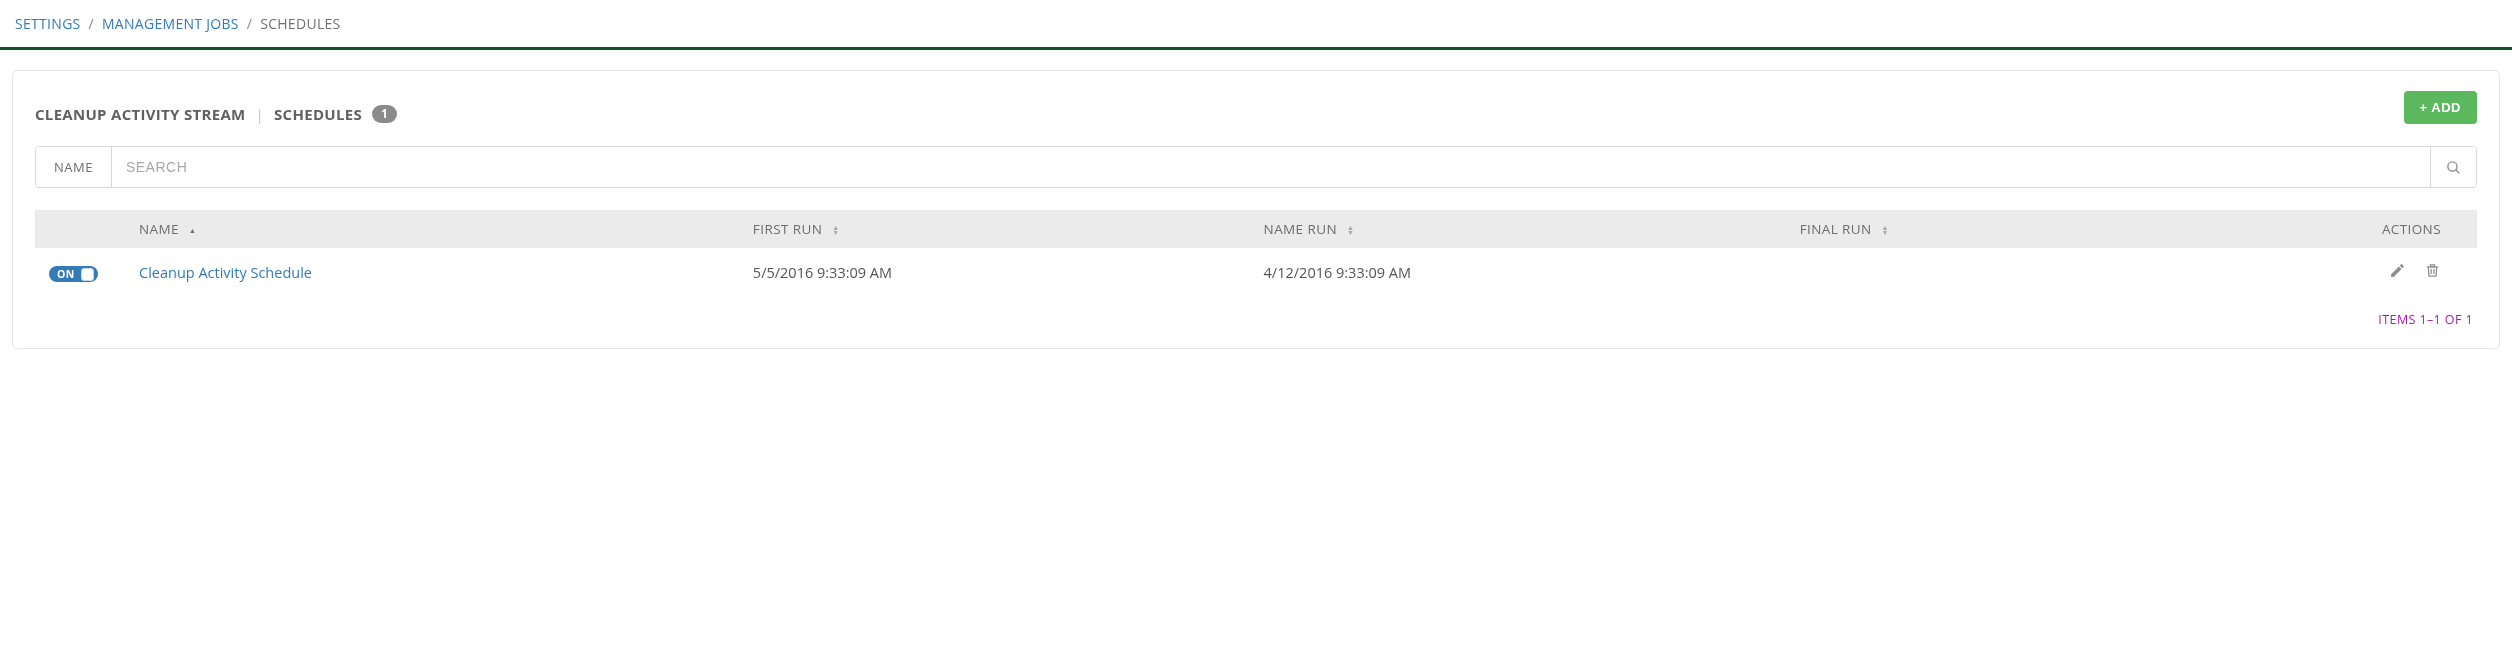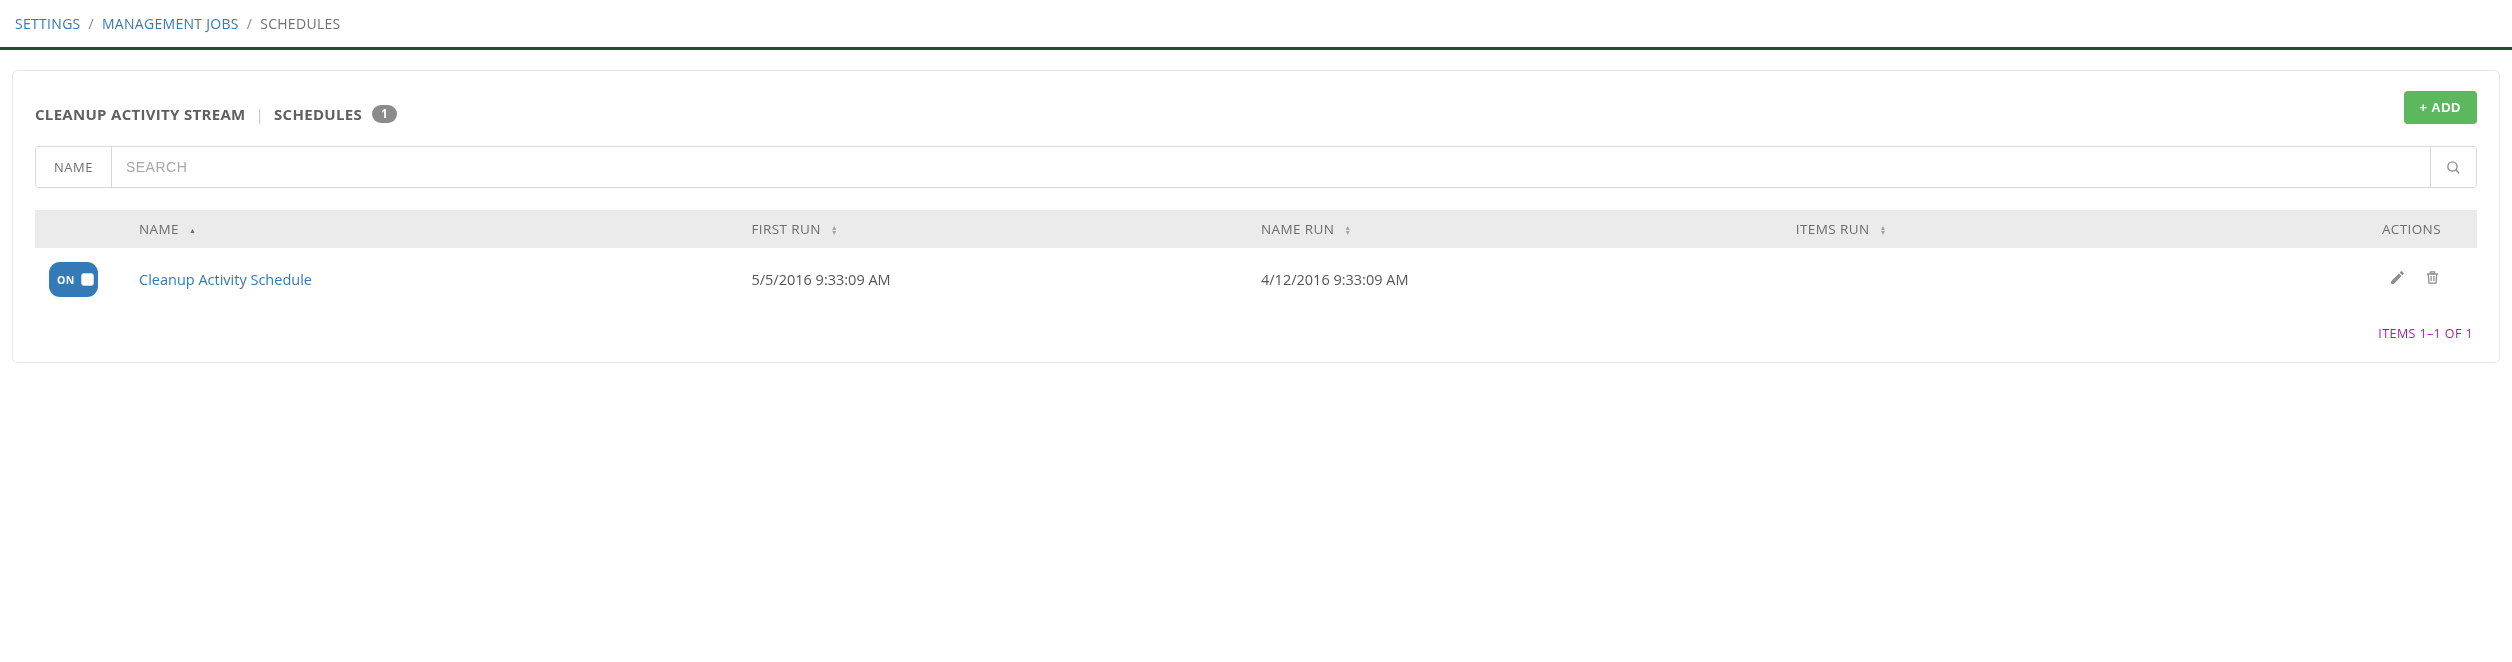--- a/index.html
+++ b/index.html
@@ -139,21 +139,21 @@
   }
   .sort-icons span { font-size: 7px; color: #a7a7a7; }
   .sort-asc { color: #6b6b6b !important; }
 
   .toggle-pill {
     display: inline-flex;
     align-items: center;
     background: #337ab7;
     border-radius: 11px;
     padding: 2px 4px 2px 8px;
-    height: 35px;
+    height: 16px;
     line-height: 16px;
     cursor: pointer;
   }
   .toggle-pill .lbl {
     color: #fff;
     font-size: 10.5px;
     font-weight: 700;
     margin-right: 6px;
     letter-spacing: 0.3px;
   }
@@ -242,21 +242,21 @@
           <span class="hdr-click">
             <span>NAME RUN</span>
             <span class="sort-icons">
                 <span>▲</span>
                 <span>▼</span>
               </span>
           </span>
         </th>
         <th>
           <span class="hdr-click">
-            <span>ITEMS RUN</span>
+            <span>FINAL RUN</span>
             <span class="sort-icons">
                 <span>▲</span>
                 <span>▼</span>
               </span>
           </span>
         </th>
         <th class="actions-h">ACTIONS</th>
       </tr>
     </thead>
     <tbody>

